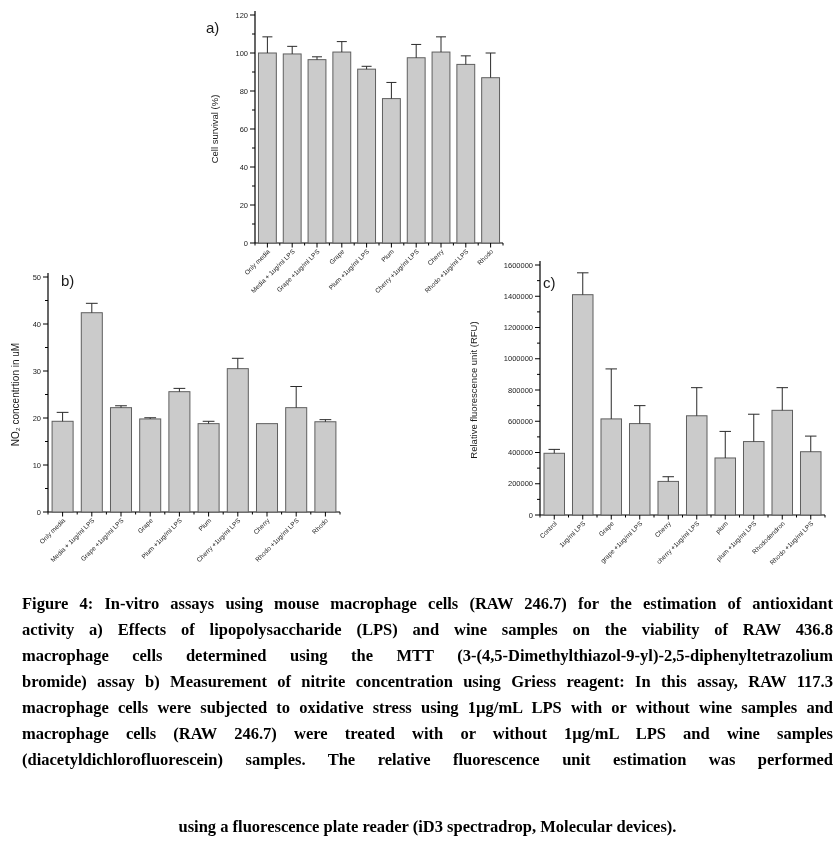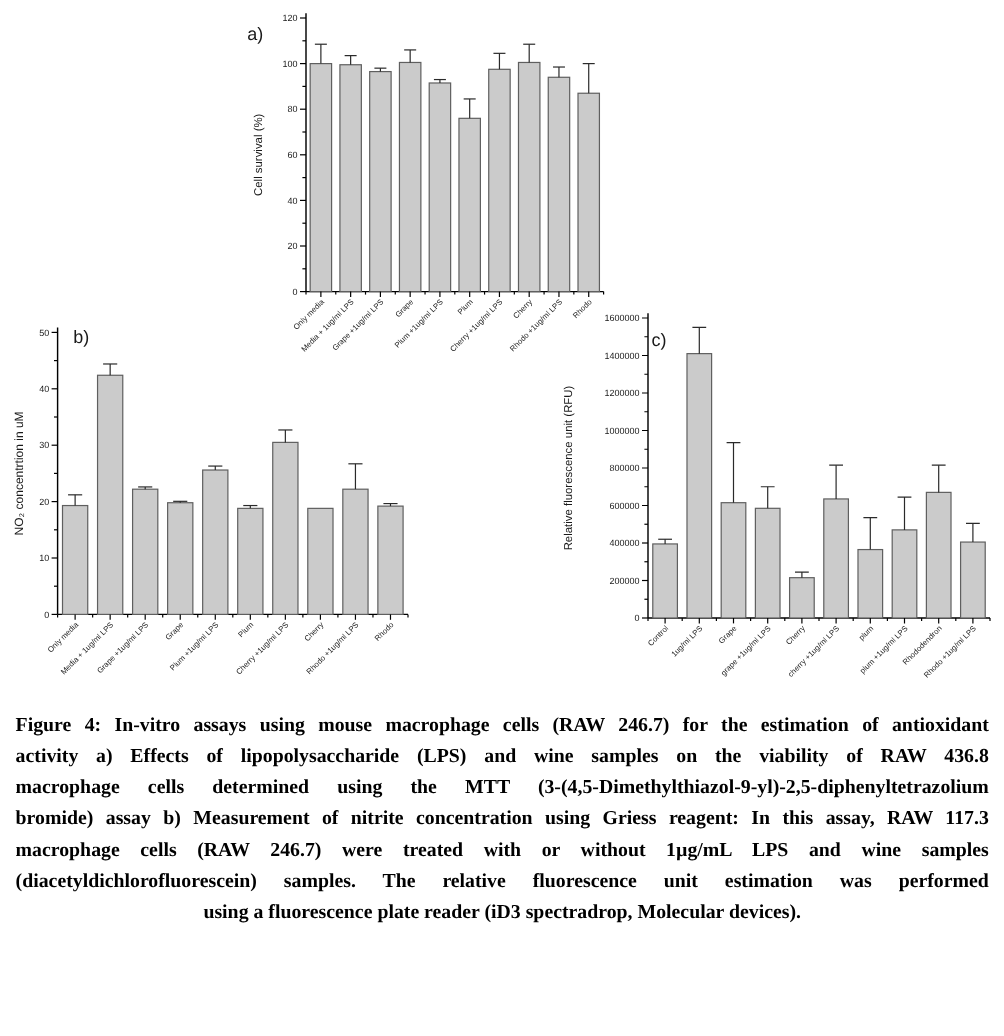--- a/index.html
+++ b/index.html
@@ -3,24 +3,24 @@
 <meta charset="utf-8">
 <style>
   html,body{margin:0;padding:0;background:#ffffff;}
   .figure{position:relative;width:837px;height:863px;background:#ffffff;overflow:hidden;
           font-family:"Liberation Sans",sans-serif;}
   .chart{position:absolute;}
   .chart-a{left:180px;top:0;width:350px;height:320px;}
   .chart-b{left:0;top:255px;width:350px;height:335px;}
   .chart-c{left:460px;top:245px;width:377px;height:350px;}
   svg text{font-family:"Liberation Sans",sans-serif;}
-  .caption{position:absolute;top:591px;left:13px;width:811px;color:#000;}
+  .caption{position:absolute;top:591px;left:22px;width:811px;color:#000;}
   .cap-line{font-family:"Liberation Serif",serif;font-weight:bold;font-size:16.5px;
             line-height:26px;text-align:justify;text-align-last:justify;white-space:normal;}
-  .cap-line.cap-last{text-align:center;text-align-last:center;}
+  .cap-line.cap-last{text-align:center;text-align-last:center;margin-top:41px;}
 </style>
 </head>
 <body>
 
 <div class="figure">
   <div class="chart chart-b"><svg width="350" height="335">
         <line x1="48" y1="18" x2="48" y2="257" stroke="#000000" stroke-width="1.2"></line>
         <line x1="48" y1="257" x2="340" y2="257" stroke="#000000" stroke-width="1.2"></line>
         <line x1="43" y1="257" x2="48" y2="257" stroke="#000000" stroke-width="1"></line>
         <text x="41" y="259.6" text-anchor="end" font-size="7.5" fill="#1a1a1a">0</text>
@@ -279,17 +279,18 @@
         <text transform="translate(313.6,252) rotate(-45)" text-anchor="end" font-size="6.5" fill="#1a1a1a">Rhodo</text>
         <line x1="323" y1="243" x2="323" y2="245.5" stroke="#000000" stroke-width="1"></line>
         <text transform="translate(38,129) rotate(-90)" text-anchor="middle" font-size="9.5" fill="#1a1a1a">Cell survival (%)</text>
         <text x="26" y="33" font-size="15" fill="#1a1a1a">a)</text>
       </svg></div>
   <div class="caption">
       <div class="cap-line">Figure 4: In-vitro assays using mouse macrophage cells (RAW 246.7) for the estimation of antioxidant</div>
       <div class="cap-line">activity a) Effects of lipopolysaccharide (LPS) and wine samples on the viability of RAW 436.8</div>
       <div class="cap-line">macrophage cells determined using the MTT (3-(4,5-Dimethylthiazol-9-yl)-2,5-diphenyltetrazolium</div>
       <div class="cap-line">bromide) assay b) Measurement of nitrite concentration using Griess reagent: In this assay, RAW 117.3</div>
+      <div class="cap-line">macrophage cells were subjected to oxidative stress using 1µg/mL LPS with or without wine samples and</div>
       <div class="cap-line">macrophage cells (RAW 246.7) were treated with or without 1µg/mL LPS and wine samples</div>
       <div class="cap-line">(diacetyldichlorofluorescein) samples. The relative fluorescence unit estimation was performed</div>
       <div class="cap-line cap-last">using a fluorescence plate reader (iD3 spectradrop, Molecular devices).</div>
     </div>
 </div>
 
 </body></html>

